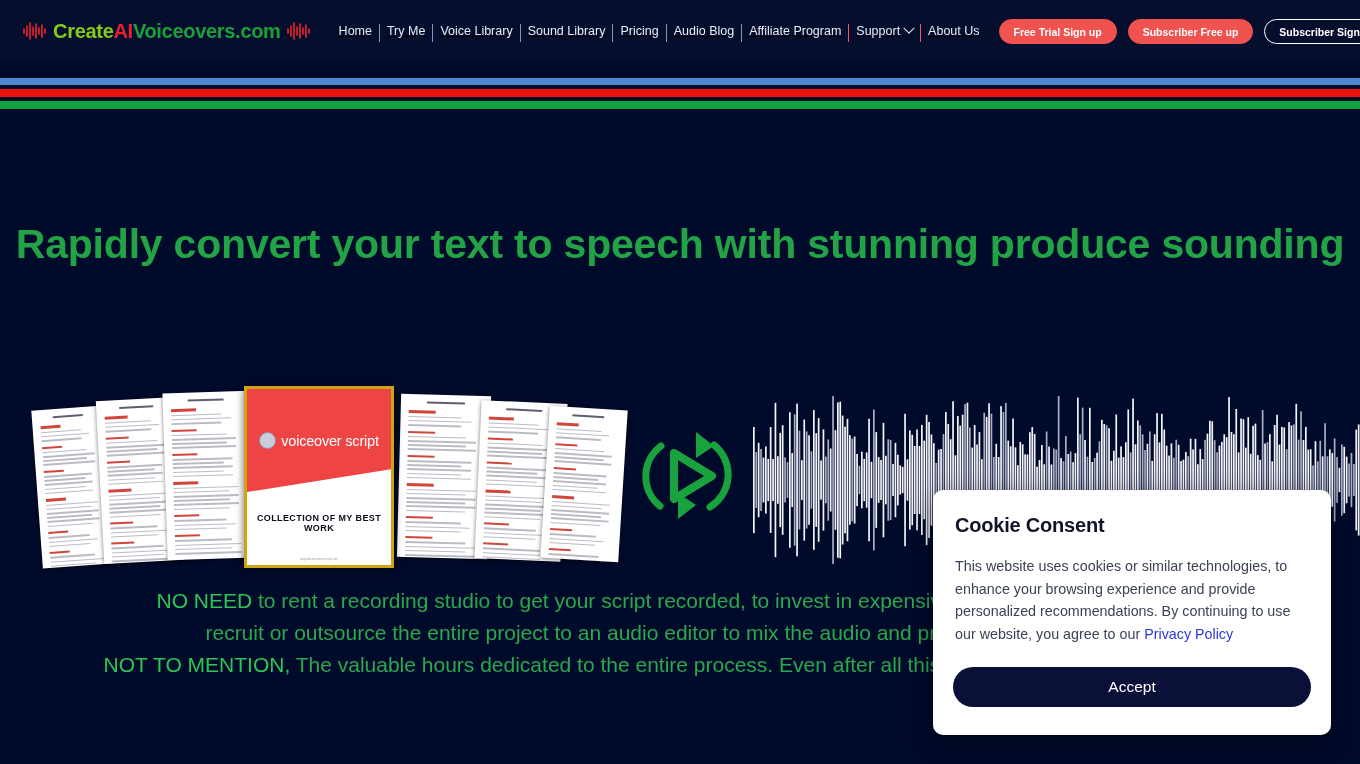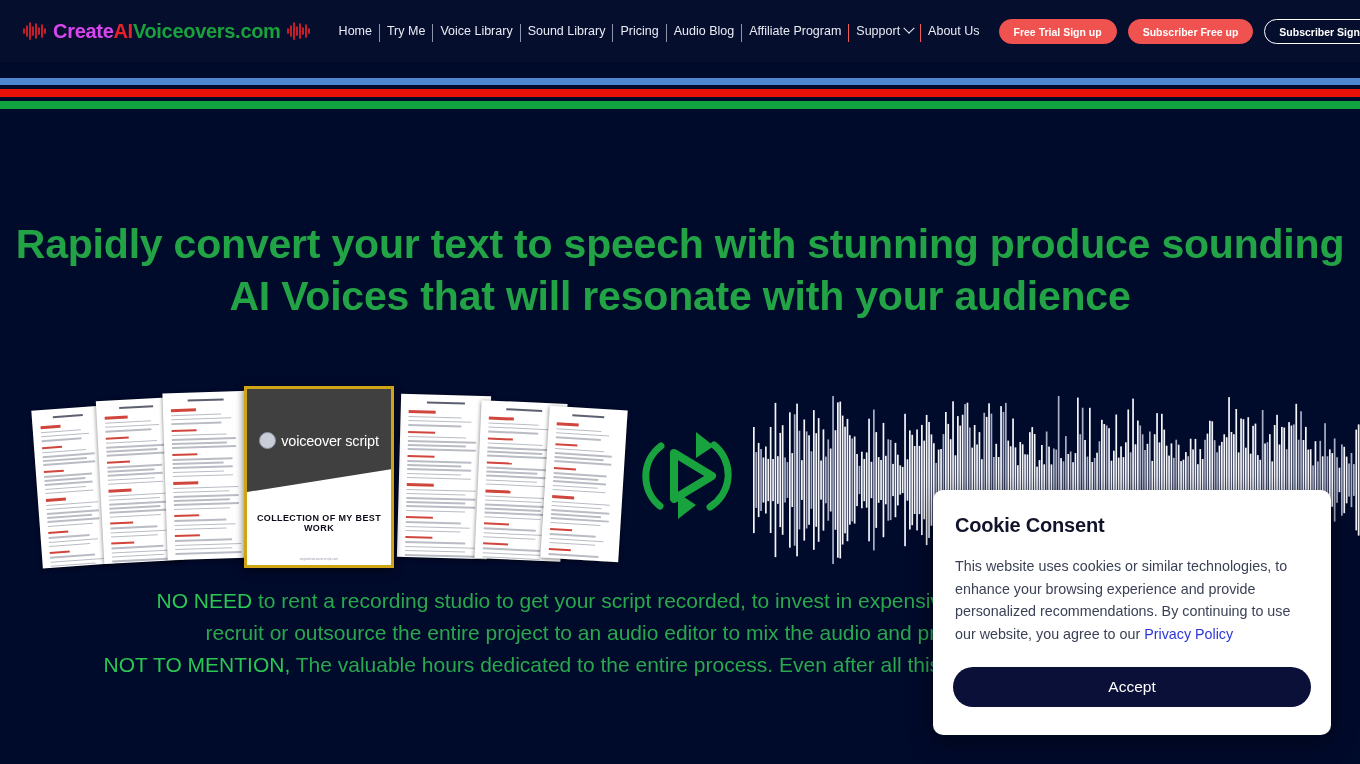--- a/index.html
+++ b/index.html
@@ -40,29 +40,30 @@
     flex: 0 0 auto;
   }
   .logo-wave { display: block; }
   .logo-text {
     font-size: 20px;
     font-weight: 700;
     letter-spacing: -0.3px;
     white-space: nowrap;
     line-height: 1;
   }
-  .logo-create { color: #d946ef; }
+  .logo-create { color: #84cc16; }
   .logo-ai { color: #e8202a; }
   .logo-vo { color: #1aa13c; }
 
   .nav {
     display: flex;
     align-items: flex-end;
     margin-left: 20px;
     height: 22px;
+    text-decoration: underline;
   }
   .nav-item {
     color: #e9ecf4;
     font-size: 12.5px;
     padding: 0 7px;
     white-space: nowrap;
     line-height: 22px;
     display: flex;
     align-items: center;
     gap: 5px;
@@ -158,21 +159,21 @@
     position: absolute;
     left: 212px; top: 0px;
     width: 150px; height: 182px;
     background: #cfa516;
     padding: 3px;
     box-shadow: 0 2px 8px rgba(0,0,0,.6);
   }
   .cover-inner { position: relative; width: 100%; height: 100%; background: #ffffff; overflow: hidden; }
   .cover-top {
     position: absolute; left: 0; top: 0; width: 100%; height: 103px;
-    background: #404040;
+    background: #ef4444;
     clip-path: polygon(0 0, 100% 0, 100% 78%, 0 100%);
     display: flex; align-items: center; justify-content: center; gap: 5px;
   }
   .cover-logo {
     width: 17px; height: 17px; border-radius: 50%;
     background: #c9cdd8;
     border: 1px solid #8e93a4;
     flex: 0 0 auto;
   }
   .cover-title {
@@ -340,21 +341,20 @@
   </div>
 
   <div class="stripes">
     <div class="stripe stripe-blue"></div>
     <div class="stripe stripe-red"></div>
     <div class="stripe stripe-green"></div>
   </div>
 
   <div class="headline">
     <div>Rapidly convert your text to speech with stunning produce sounding</div>
-    <div>AI Voices that will resonate with your audience</div>
   </div>
 
   <div class="collage">
     <div class="sheet s1">
         <div class="ttl"></div>
         <div class="hd"></div>
         <div class="ln" style="width:72%"></div>
         <div class="ln" style="width:85%"></div>
         <div class="ln" style="width:72%"></div>
         <div class="hd"></div>

